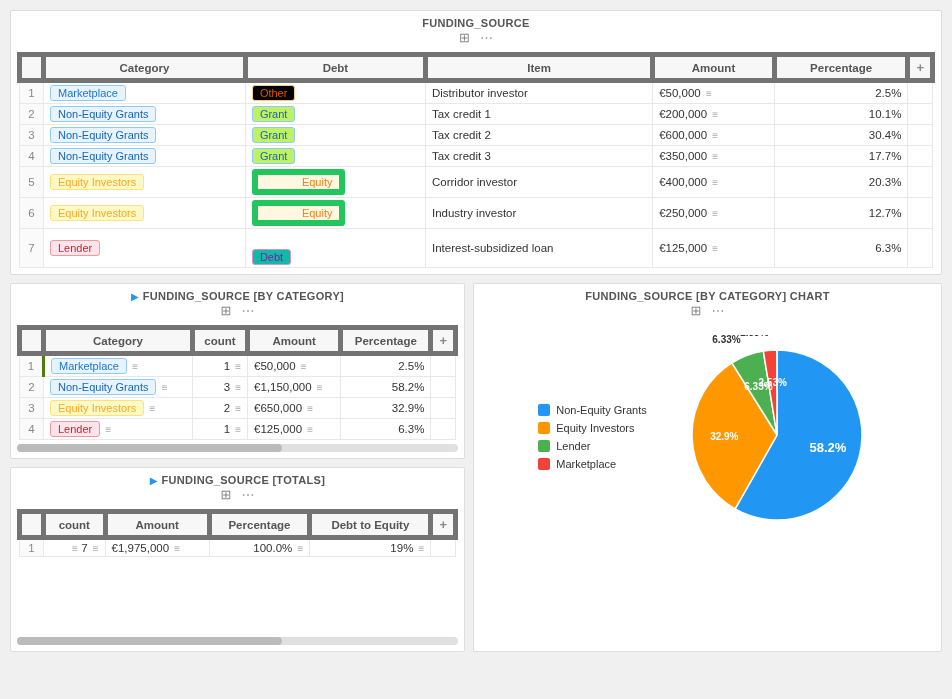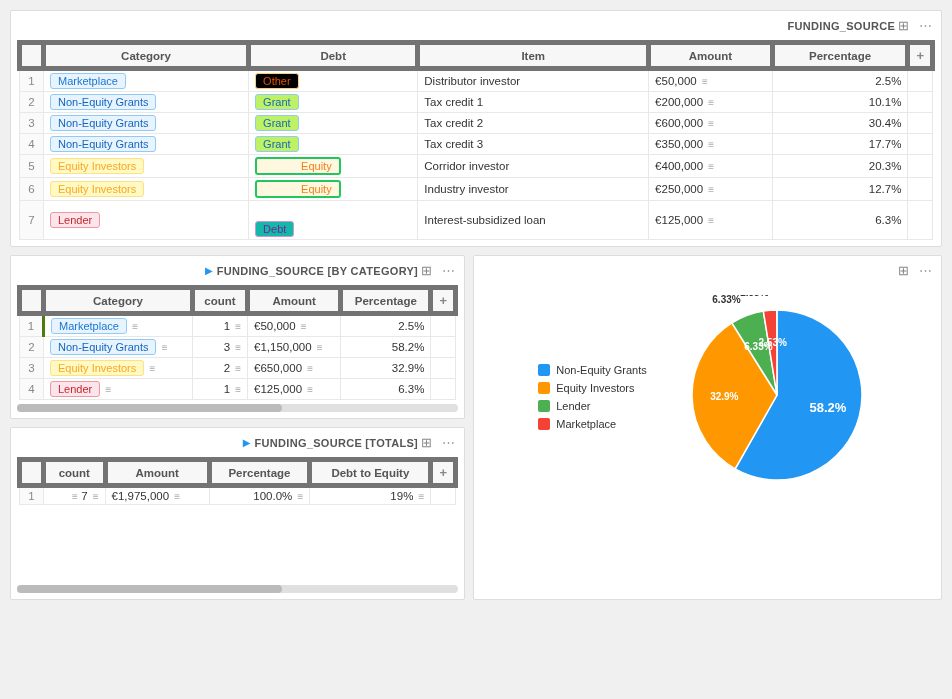--- a/index.html
+++ b/index.html
@@ -20,20 +20,21 @@
       background: #fff;
       border: 1px solid #ddd;
       border-radius: 2px;
       padding: 6px;
     }
     .panel-header {
       display: flex;
       align-items: center;
       justify-content: flex-end;
       margin-bottom: 6px;
+      flex-direction: column;
     }
     .panel-title {
       font-size: 11px;
       font-weight: 600;
       color: #555;
       text-transform: uppercase;
       letter-spacing: 0.3px;
     }
     .panel-icons {
       display: flex;
@@ -85,21 +86,21 @@
     .badge {
       display: inline-block;
       padding: 1px 7px;
       border-radius: 3px;
       font-size: 11px;
       font-weight: 500;
     }
     .badge-marketplace { background: #e8f4fd; color: #1976D2; border: 1px solid #90CAF9; }
     .badge-other { background: #000000; color: #e65100; border: 1px solid #FFCC80; }
     .badge-grant { background: #bef264; color: #1565C0; border: 1px solid #90CAF9; }
-    .badge-equity { background: #fff8e1; color: #f57f17; border: 2px solid #22c55e; padding-left: 44px; }
+    .badge-equity { background: #fff8e1; color: #f57f17; border: 6px solid #22c55e; padding-left: 44px; }
     .badge-debt { background: #14b8a6; color: #7b1fa2; border: 1px solid #CE93D8; margin-top: 18px; }
     .badge-non-equity { background: #e8f4fd; color: #1565C0; border: 1px solid #90CAF9; }
     .badge-lender { background: #fce4ec; color: #c62828; border: 1px solid #EF9A9A; }
     .badge-equity-inv { background: #fff9c4; color: #f9a825; border: 1px solid #FFE082; }
 
     .small-icon { color: #aaa; font-size: 10px; margin-left: 2px; cursor: pointer; }
 
     .bottom-panels {
       display: flex;
       gap: 8px;
@@ -362,20 +363,23 @@
         </div>
         <div class="scrollbar-area" style="margin-top:80px;">
           <div class="scrollbar-thumb"></div>
         </div>
       </div>
 
     </div>
 
     <div class="panel chart-panel">
       <div class="panel-header">
+        <div style="display:flex;align-items:center;">
+          <span class="panel-title">FUNDING_SOURCE [by Category] Chart</span>
+        </div>
         <div class="panel-icons">
           <span class="icon-btn">⊞</span>
           <span class="icon-btn">⋯</span>
         </div>
       </div>
       <div class="chart-area">
         <div class="legend" id="chart-legend">
         <div class="legend-item">
               <div class="legend-dot" style="background:#2196F3;"></div>
               <span>Non-Equity Grants</span>

